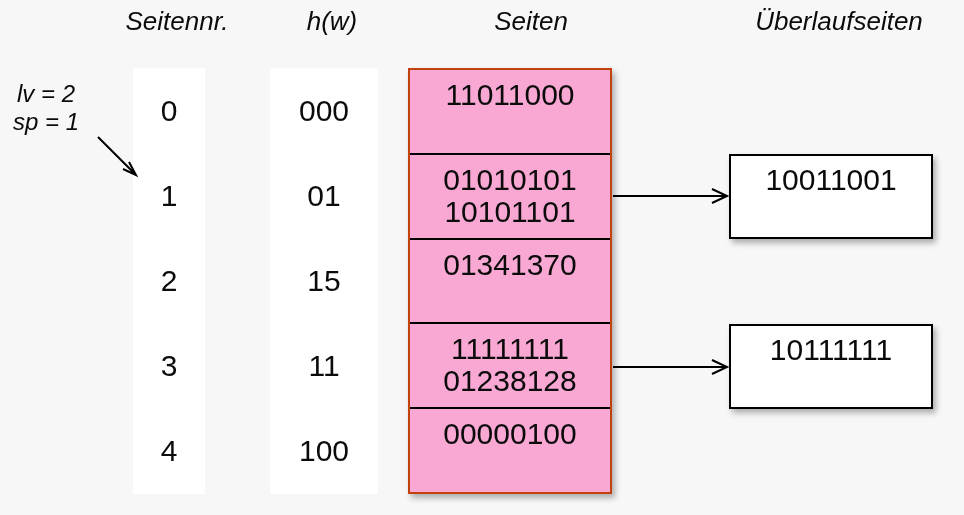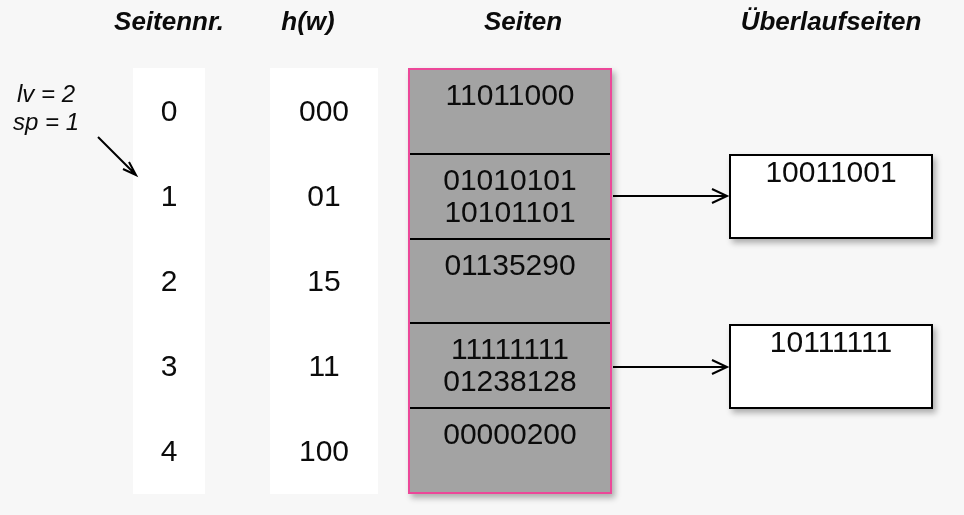--- a/index.html
+++ b/index.html
@@ -15,22 +15,23 @@
     overflow: hidden;
   }
 
   
   .hdr {
     position: absolute;
     top: 6px;
     transform: translateX(-50%);
     font-style: italic;
     font-size: 26px;
-    font-weight: 700;
+    font-weight: 400;
     white-space: nowrap;
+    margin-left: 8px;
   }
 
   
   .ann {
     position: absolute;
     font-style: italic;
     font-size: 24px;
     white-space: nowrap;
   }
 
@@ -51,22 +52,22 @@
     font-size: 30px;
   }
 
   
   .pagesbox {
     position: absolute;
     left: 408px;
     top: 68px;
     width: 204px;
     height: 426px;
-    background: #a3a3a3;
-    border: 2px solid #ec4899;
+    background: #f9a8d4;
+    border: 2px solid #c2410c;
     box-sizing: border-box;
     display: flex;
     flex-direction: column;
     box-shadow: 3px 4px 6px rgba(0,0,0,0.30);
   }
   .cell {
     flex: 1;
     border-top: 2px solid #000;
     display: flex;
     flex-direction: column;
@@ -83,20 +84,21 @@
     position: absolute;
     left: 729px;
     width: 204px;
     height: 85px;
     background: #ffffff;
     border: 2px solid #000;
     box-sizing: border-box;
     box-shadow: 3px 4px 6px rgba(0,0,0,0.30);
     display: flex;
     justify-content: center;
+    padding-top: 8px;
     font-size: 30px;
     line-height: 32px;
   }
 
   .arrow-layer {
     position: absolute;
     left: 0; top: 0;
     width: 964px; height: 515px;
     pointer-events: none;
   }
@@ -105,21 +107,21 @@
     stroke-width: 2;
     fill: none;
   }
 </style>
 </head>
 <body>
 
 <div class="stage">
 
   <div class="hdr" style="left:169px">Seitennr.</div>
-  <div class="hdr" style="left:308px">h(w)</div>
+  <div class="hdr" style="left:324px">h(w)</div>
   <div class="hdr" style="left:523px">Seiten</div>
   <div class="hdr" style="left:831px">Überlaufseiten</div>
 
   <div class="ann" style="left:17px;top:80px">lv = 2</div>
   <div class="ann" style="left:13px;top:108px">sp = 1</div>
 
   <div class="strip" style="left:133px;width:72px">
     <div class="srow">0</div>
     <div class="srow">1</div>
     <div class="srow">2</div>
@@ -137,28 +139,28 @@
 
   <div class="pagesbox">
     <div class="cell">
       <span>11011000</span>
     </div>
     <div class="cell">
       <span>01010101</span>
       <span>10101101</span>
     </div>
     <div class="cell">
-      <span>01135290</span>
+      <span>01341370</span>
     </div>
     <div class="cell">
       <span>11111111</span>
       <span>01238128</span>
     </div>
     <div class="cell">
-      <span>00000200</span>
+      <span>00000100</span>
     </div>
   </div>
 
   <div class="obox" style="top:154px">
     <span>10011001</span>
   </div>
   <div class="obox" style="top:324px">
     <span>10111111</span>
   </div>
 

